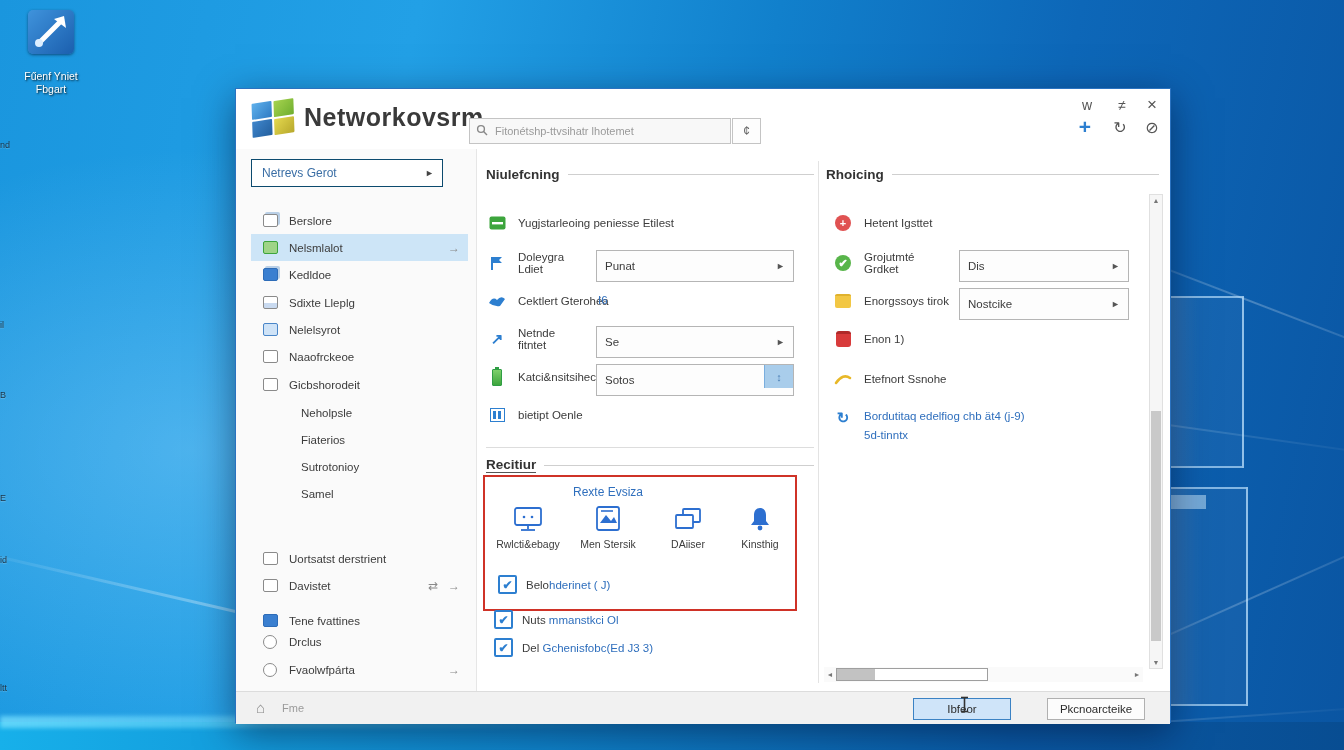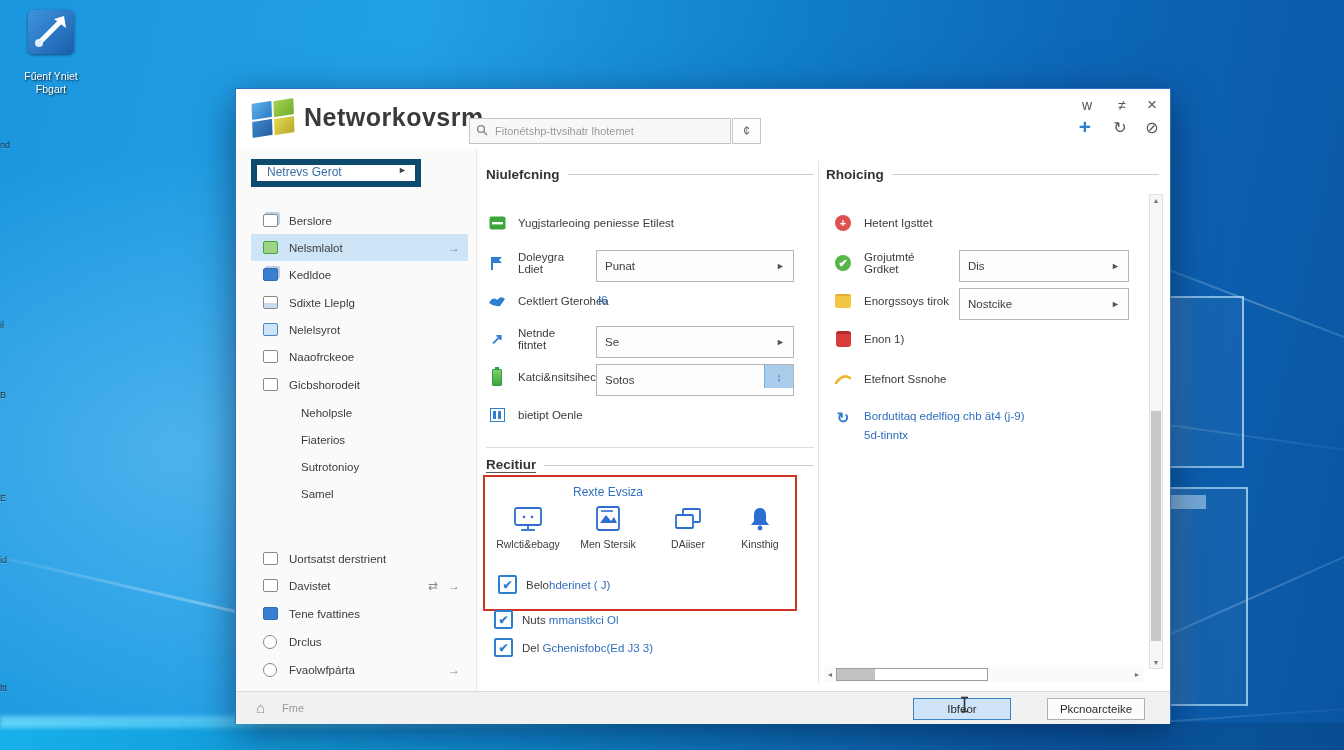--- a/index.html
+++ b/index.html
@@ -47,22 +47,22 @@
   .searchbox input::placeholder{color:#9a9a9a;}
   .search-filter{position:absolute;left:496px;top:29px;width:29px;height:26px;border:1px solid #c4c4c4;background:#fdfdfd;
     display:flex;align-items:center;justify-content:center;color:#666;font-size:12px;box-sizing:border-box;}
   .winctl{position:absolute;top:4px;width:30px;height:24px;display:flex;align-items:center;justify-content:center;
     color:#555;font-size:14px;cursor:default;}
   .tbtn{position:absolute;top:26px;width:30px;height:24px;display:flex;align-items:center;justify-content:center;
     color:#555;font-size:16px;}
   .tbtn.add{color:#2d7fd0;font-size:21px;font-weight:bold;}
   
   .sidebar-bg{position:absolute;left:0;top:60px;width:240px;height:542px;background:#fafafa;border-right:1px solid #e6e6e6;}
-  .sel-box{position:absolute;left:15px;top:70px;width:170px;height:28px;border:6px solid #0c4a6e;background:#fff;
-    display:flex;align-items:flex-start;padding:0 8px 0 10px;box-sizing:border-box;color:#3a6ea5;font-size:12px;}
+  .sel-box{position:absolute;left:15px;top:70px;width:192px;height:28px;border:1px solid #0c4a6e;background:#fff;
+    display:flex;align-items:center;padding:0 8px 0 10px;box-sizing:border-box;color:#3a6ea5;font-size:12px;}
   .sel-box .arr{margin-left:auto;color:#444;font-size:9px;}
   .sb{position:absolute;left:15px;width:217px;height:27px;display:flex;align-items:center;
     padding:0 8px 0 12px;box-sizing:border-box;font-size:11.5px;color:#3c3c3c;}
   .sb .ic{width:26px;display:flex;align-items:center;}
   .sb.sub{padding-left:50px;}
   .sb.sel{background:#cde5f7;}
   .sb .trail{margin-left:auto;color:#8a8a8a;font-size:12px;display:flex;gap:10px;}
   .ci{width:15px;height:13px;border:1px solid #8a8a8a;border-radius:2px;background:#fff;display:inline-block;box-sizing:border-box;}
   .ci.green{border-color:#3da53d;background:#9fd487;}
   .ci.blue{border-color:#4a86c8;background:#cfe3f7;}
@@ -259,21 +259,21 @@
     <div class="sb" style="top:483px;">
       <span class="ic">
           <span class="ci"></span>
         </span>
       <span>Davistet</span>
       <span class="trail">
         <span>⇄</span>
         <span>→</span>
       </span>
     </div>
-    <div class="sb" style="top:511px;">
+    <div class="sb" style="top:511px;align-items:flex-end;">
       <span class="ic">
           <span class="ci bluefill"></span>
         </span>
       <span>Tene fvattines</span>
     </div>
     <div class="sb" style="top:539px;">
       <span class="ic">
           <span class="ci circle"></span>
         </span>
       <span>Drclus</span>

